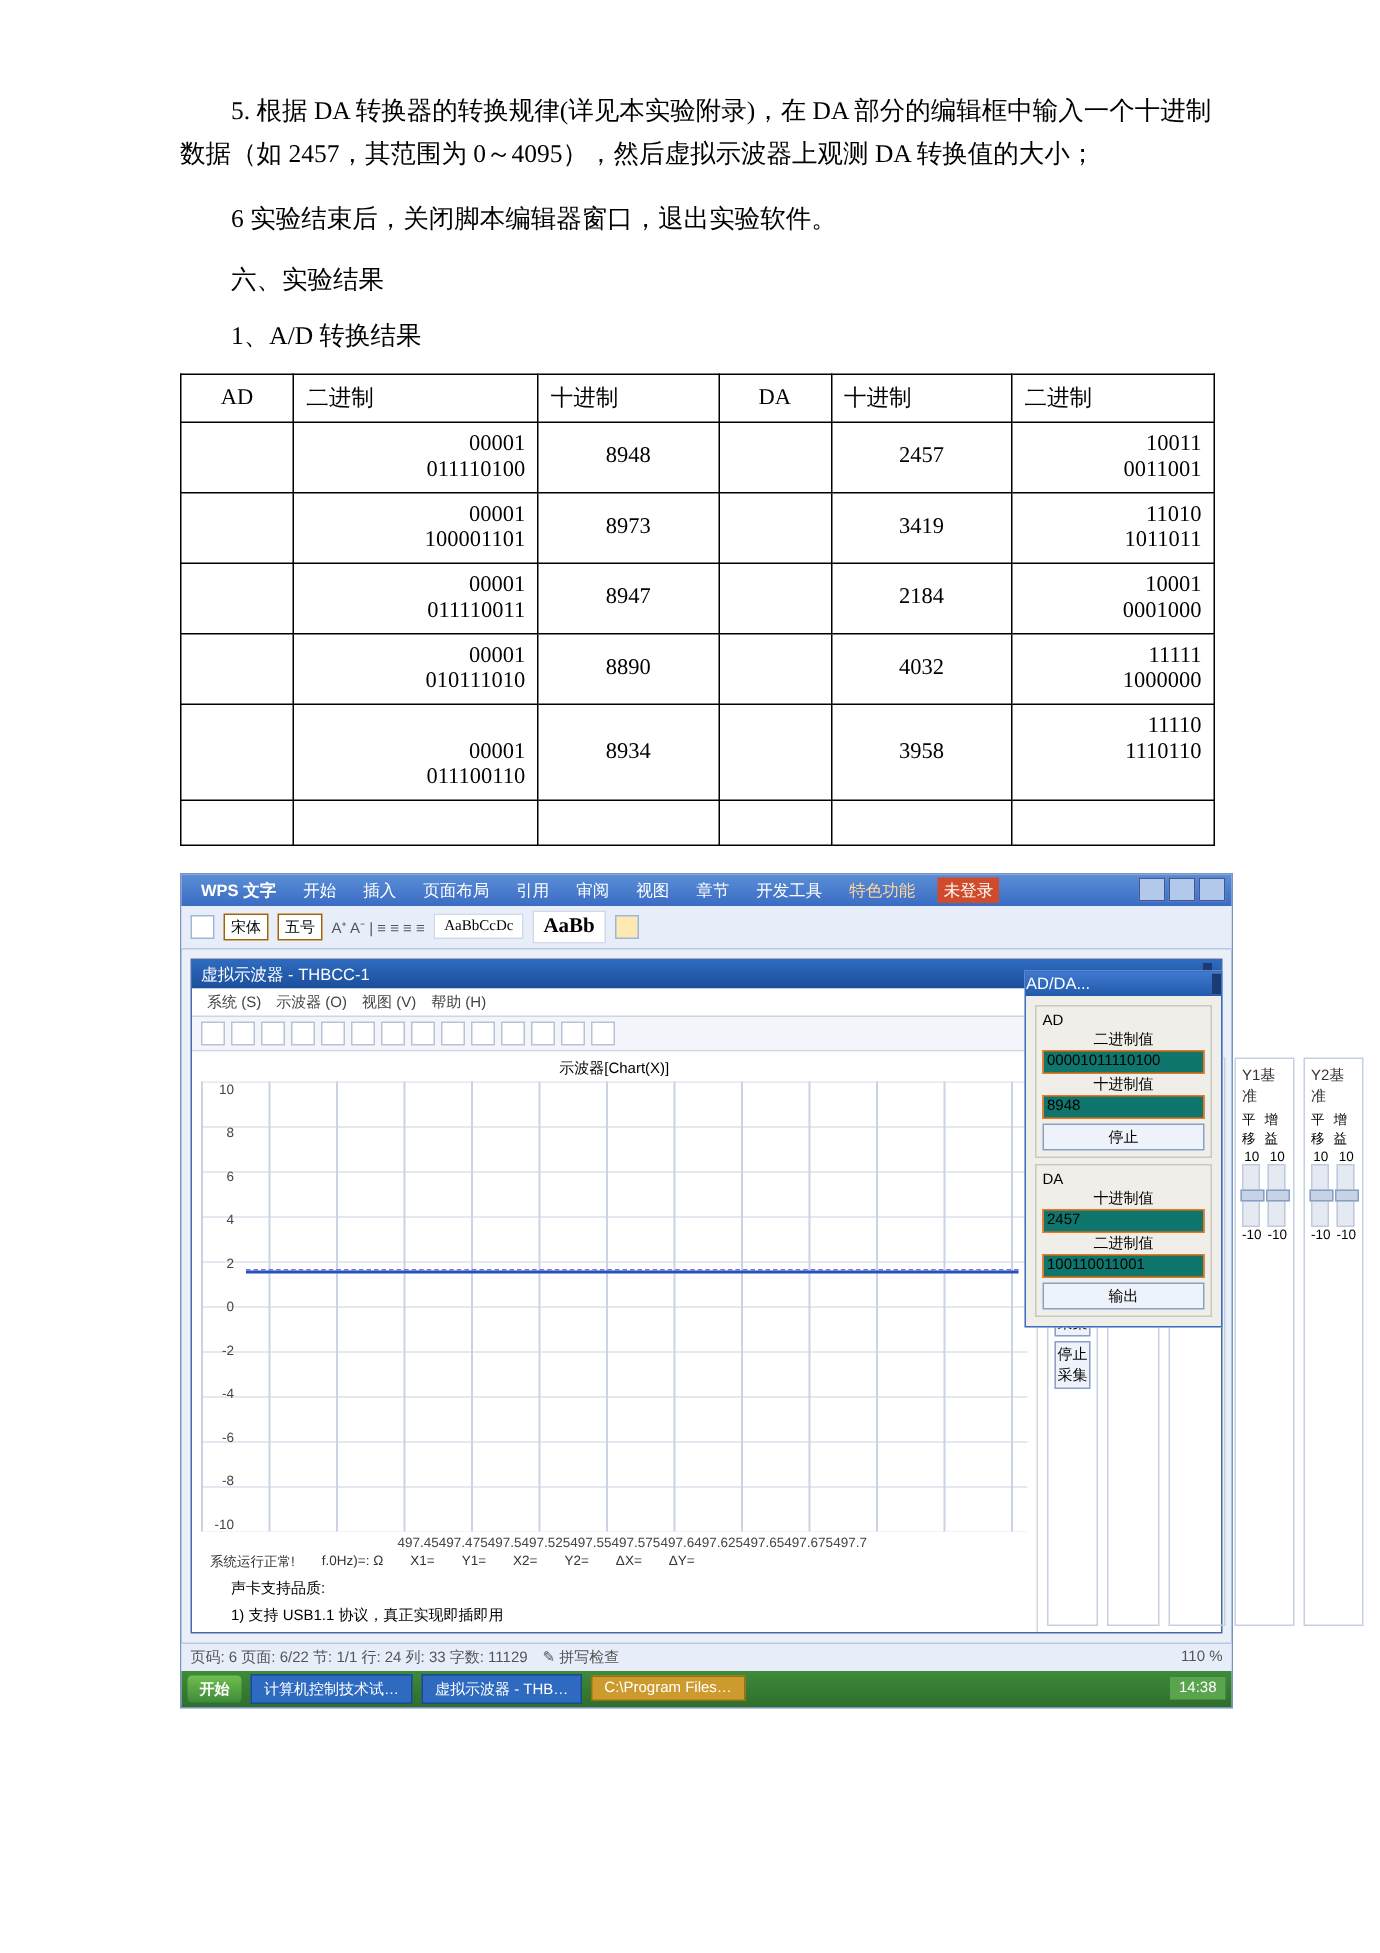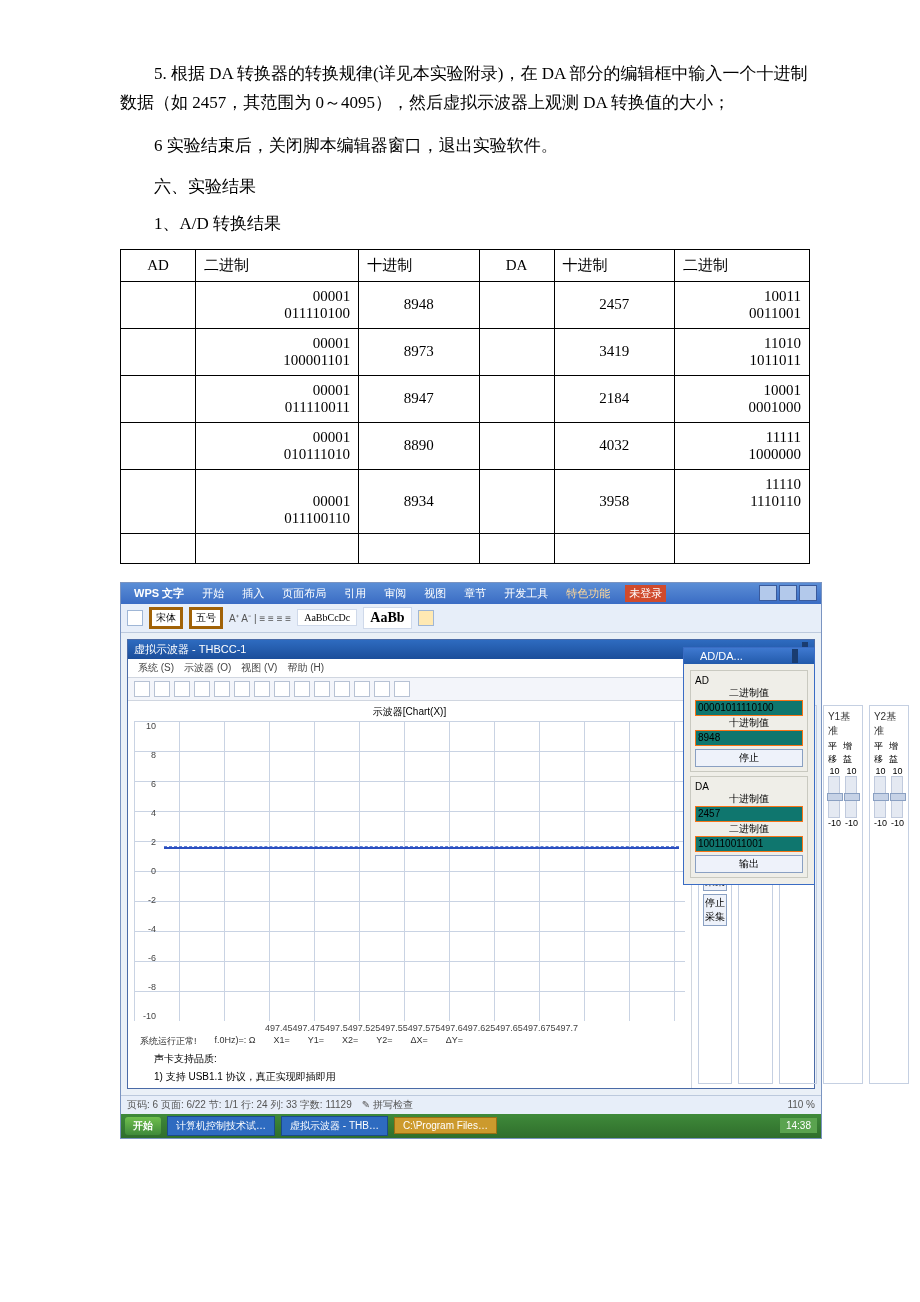--- a/index.html
+++ b/index.html
@@ -77,21 +77,21 @@
   .ribbon {
     background: #e7eef9;
     border-bottom: 1px solid #bcc9dd;
     padding: 3px 6px;
     display: flex;
     align-items: center;
     gap: 6px;
     font-size: 10px;
   }
   .ribbon .combo {
-    border: 3px solid #a16207;
+    border: 1px solid #a16207;
     background: #fff;
     padding: 1px 4px;
   }
   .ribbon .iconbox { width:14px;height:14px;border:1px solid #9fb6d6;background:#fff;}
   .ribbon .stylebox { border:1px solid #cfd9ea;background:#fff;padding:2px 6px;font-family:serif; }
 
   .inner-window {
     margin: 6px;
     border: 1px solid #4a6aa6;
   }
@@ -146,21 +146,21 @@
   .slider-row{display:flex;align-items:center;justify-content:space-between;font-size:9px;margin-top:2px;}
   .slider-track{flex:1;height:6px;background:#e4e9f2;border:1px solid #c0cadd;margin:0 4px;position:relative;}
   .slider-track::after{content:"";position:absolute;left:40%;top:-3px;width:6px;height:12px;background:#c6d2e6;border:1px solid #8aa0c2;}
   .dual {display:flex;gap:4px;}
   .vtrack{width:10px;height:40px;background:#e4e9f2;border:1px solid #c0cadd;position:relative;}
   .vtrack::after{content:"";position:absolute;left:-2px;top:16px;width:14px;height:6px;background:#c6d2e6;border:1px solid #8aa0c2;}
 
   .dialog {
     position:absolute;right:6px;top:64px;width:130px;border:1px solid #3a6cc4;background:#efeee8;
   }
-  .dialog .dlg-title{background:linear-gradient(#3f79d0,#225aab);color:#fff;display:flex;justify-content:space-between;padding:2px 16px;font-size:11px;text-align:center;}
+  .dialog .dlg-title{background:linear-gradient(#3f79d0,#225aab);color:#fff;display:flex;justify-content:space-between;padding:2px 0;font-size:11px;text-align:center;}
   .dialog .dlg-title .winbtns span{width:14px;height:12px;background:#8eb4e6;border:1px solid #1a3c70;}
   .dialog .dlg-body{padding:6px;display:flex;flex-direction:column;gap:4px;}
   .dialog .sect{border:1px solid #c9c9c0;padding:4px;}
   .dialog .lbl{font-size:10px;text-align:center;}
   .dialog .field{border:1px solid #f97316;background:#0f766e;padding:1px 2px;font-size:10px;height:12px;}
   .dialog .btn{border:1px solid #8aa0c2;background:#eef2fa;padding:1px 0;text-align:center;font-size:10px;margin-top:3px;}
 
   .bottom-status {
     background:#e7eef9;border-top:1px solid #bcc9dd;padding:2px 6px;display:flex;align-items:center;gap:10px;font-size:10px;color:#555;
   }

